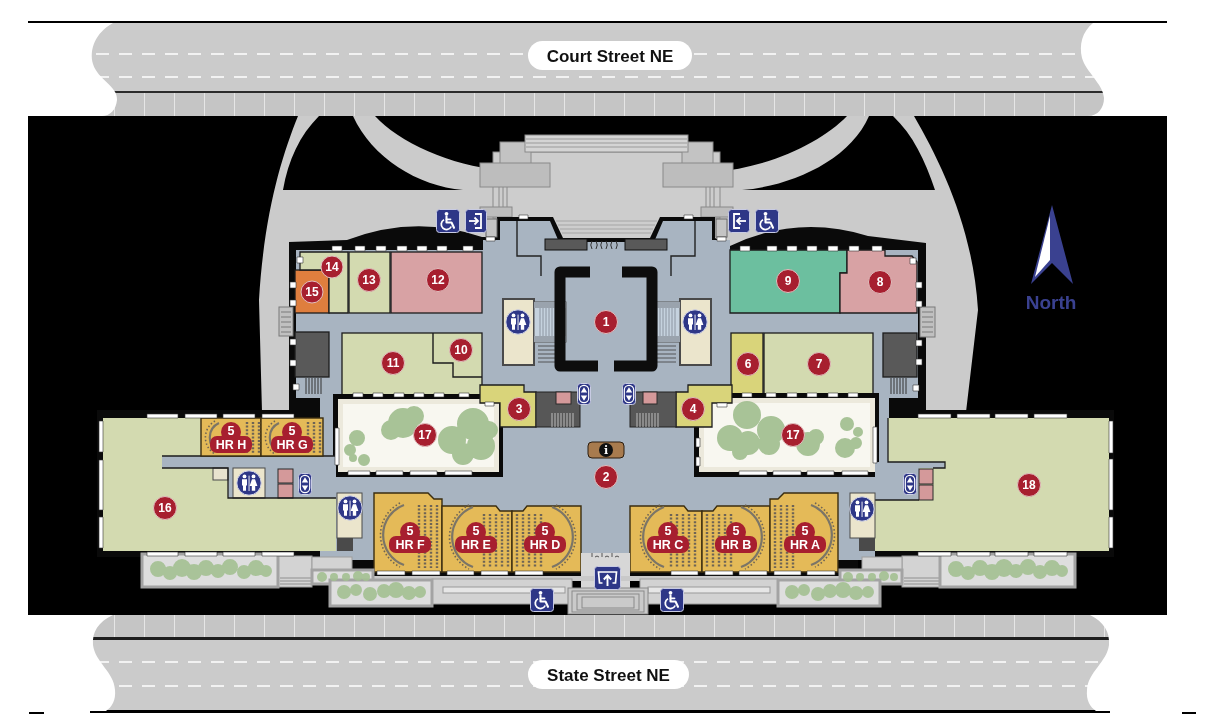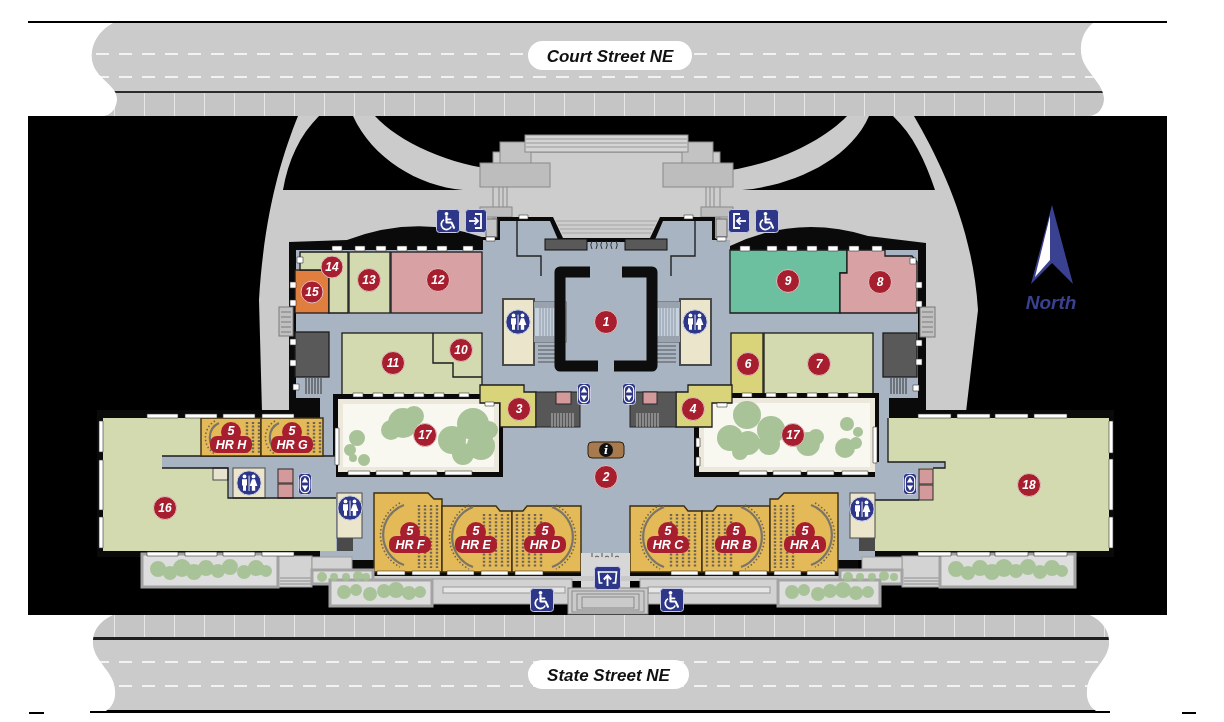--- a/index.html
+++ b/index.html
@@ -1,17 +1,17 @@
 <!DOCTYPE html>
 <html><head>
 <meta charset="utf-8">
 <style>
   html, body { margin: 0; padding: 0; background: #ffffff; }
   body { width: 1224px; height: 722px; overflow: hidden; font-family: "Liberation Sans", sans-serif; }
-  #stage { position: relative; width: 1224px; height: 722px; background: #ffffff; font-style: italic; }
+  #stage { position: relative; width: 1224px; height: 722px; background: #ffffff; }
   #stage > svg { position: absolute; left: 0; top: 0; display: block; }
   .street-label { font-family: "Liberation Sans", sans-serif; font-weight: bold; font-size: 17px; fill: #111111; text-anchor: middle; }
   .mk { font-family: "Liberation Sans", sans-serif; font-weight: bold; font-size: 12px; fill: #ffffff; text-anchor: middle; }
   .hr { font-family: "Liberation Sans", sans-serif; font-weight: bold; font-size: 12.5px; fill: #ffffff; text-anchor: middle; }
   .info-glyph { font-family: "DejaVu Serif", serif; font-weight: bold; font-size: 11px; fill: #ffffff; text-anchor: middle; }
   .north-text { font-family: "Liberation Sans", sans-serif; font-weight: bold; font-size: 19px; fill: #3a4190; text-anchor: middle; }
 </style>
 </head>
 <body>
 

